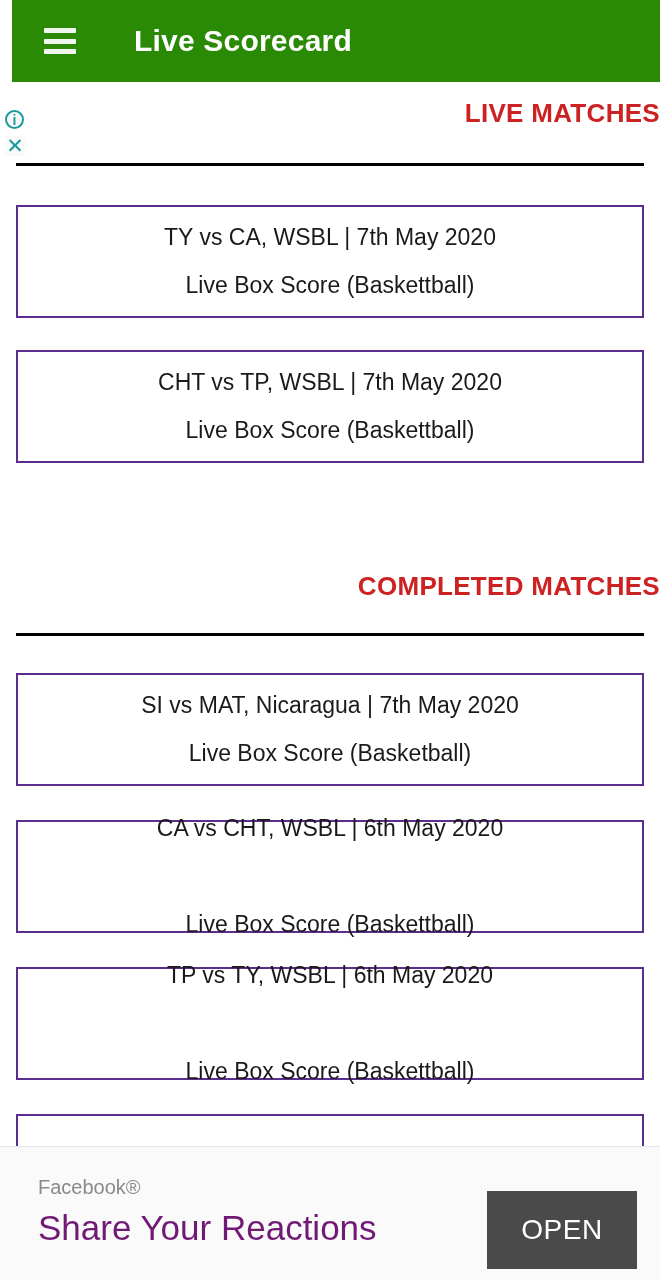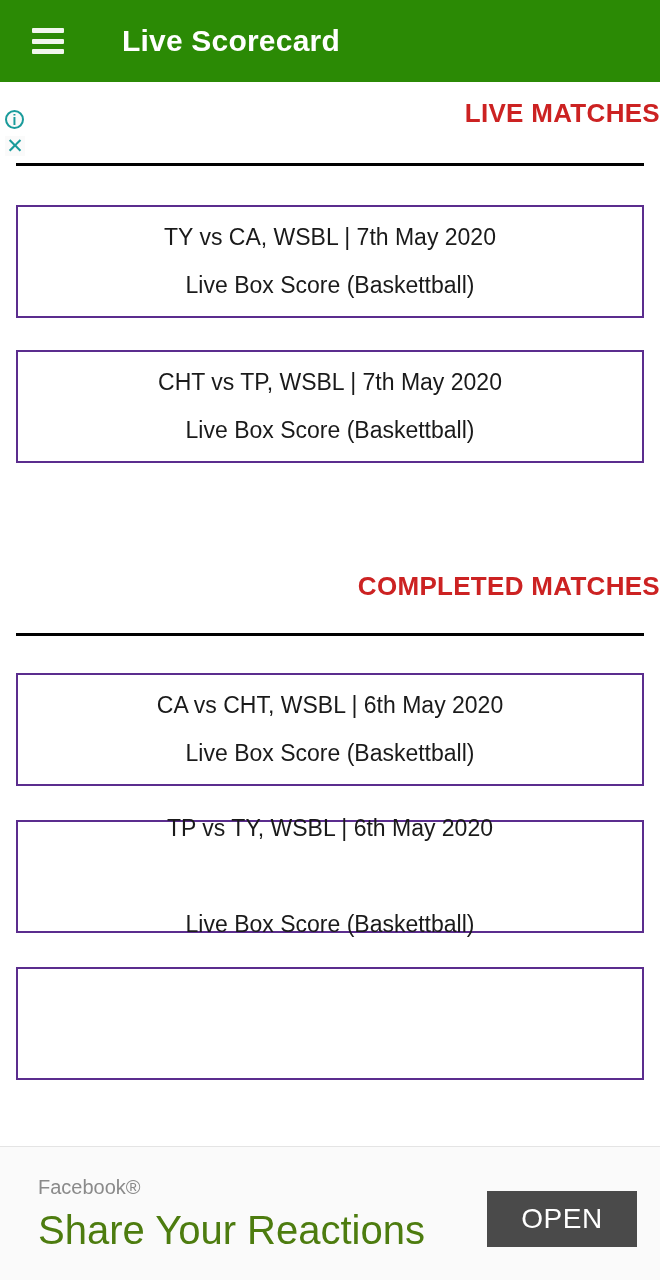--- a/index.html
+++ b/index.html
@@ -18,20 +18,21 @@
   
   #app-bar {
     height: 82px;
     background: #2b8a05;
     display: flex;
     align-items: center;
     padding: 0 16px 0 32px;
     box-sizing: border-box;
     position: relative;
     z-index: 5;
+    margin-left: 12px;
   }
   #menu-button {
     width: 32px;
     height: 26px;
     display: flex;
     flex-direction: column;
     justify-content: space-between;
     cursor: pointer;
     flex: 0 0 auto;
   }
@@ -132,32 +133,32 @@
     position: absolute;
     left: 38px;
     top: 30px;
   }
   #ad-advertiser {
     font-size: 20px;
     color: #8a8a8a;
     line-height: 1;
   }
   #ad-headline {
-    font-size: 40px;
-    color: #4d7c0f;
+    font-size: 35px;
+    color: #701a75;
     line-height: 1;
     margin-top: 13px;
     white-space: nowrap;
   }
   #ad-open-button {
     position: absolute;
     left: 487px;
     top: 44px;
     width: 150px;
-    height: 56px;
+    height: 78px;
     background: #4a4a4a;
     color: #ffffff;
     font-size: 28px;
     letter-spacing: 0.5px;
     display: flex;
     align-items: center;
     justify-content: center;
     cursor: pointer;
     box-sizing: border-box;
   }
@@ -220,20 +221,24 @@
     </div>
   </div>
 
   <div id="section-gap"></div>
 
   <div id="completed-title" class="section-title">COMPLETED MATCHES</div>
   <div id="completed-rule" class="section-rule"></div>
 
   <div id="completed-list">
     <div class="match-card">
+      <div class="match-title">SI vs MAT, Nicaragua | 7th May 2020</div>
+      <div class="match-sub">Live Box Score (Basketball)</div>
+    </div>
+    <div class="match-card">
       <div class="match-title">CA vs CHT, WSBL | 6th May 2020</div>
       <div class="match-sub">Live Box Score (Baskettball)</div>
     </div>
     <div class="match-card">
       <div class="match-title">TP vs TY, WSBL | 6th May 2020</div>
       <div class="match-sub">Live Box Score (Baskettball)</div>
     </div>
     <div class="match-card"></div>
   </div>
 

